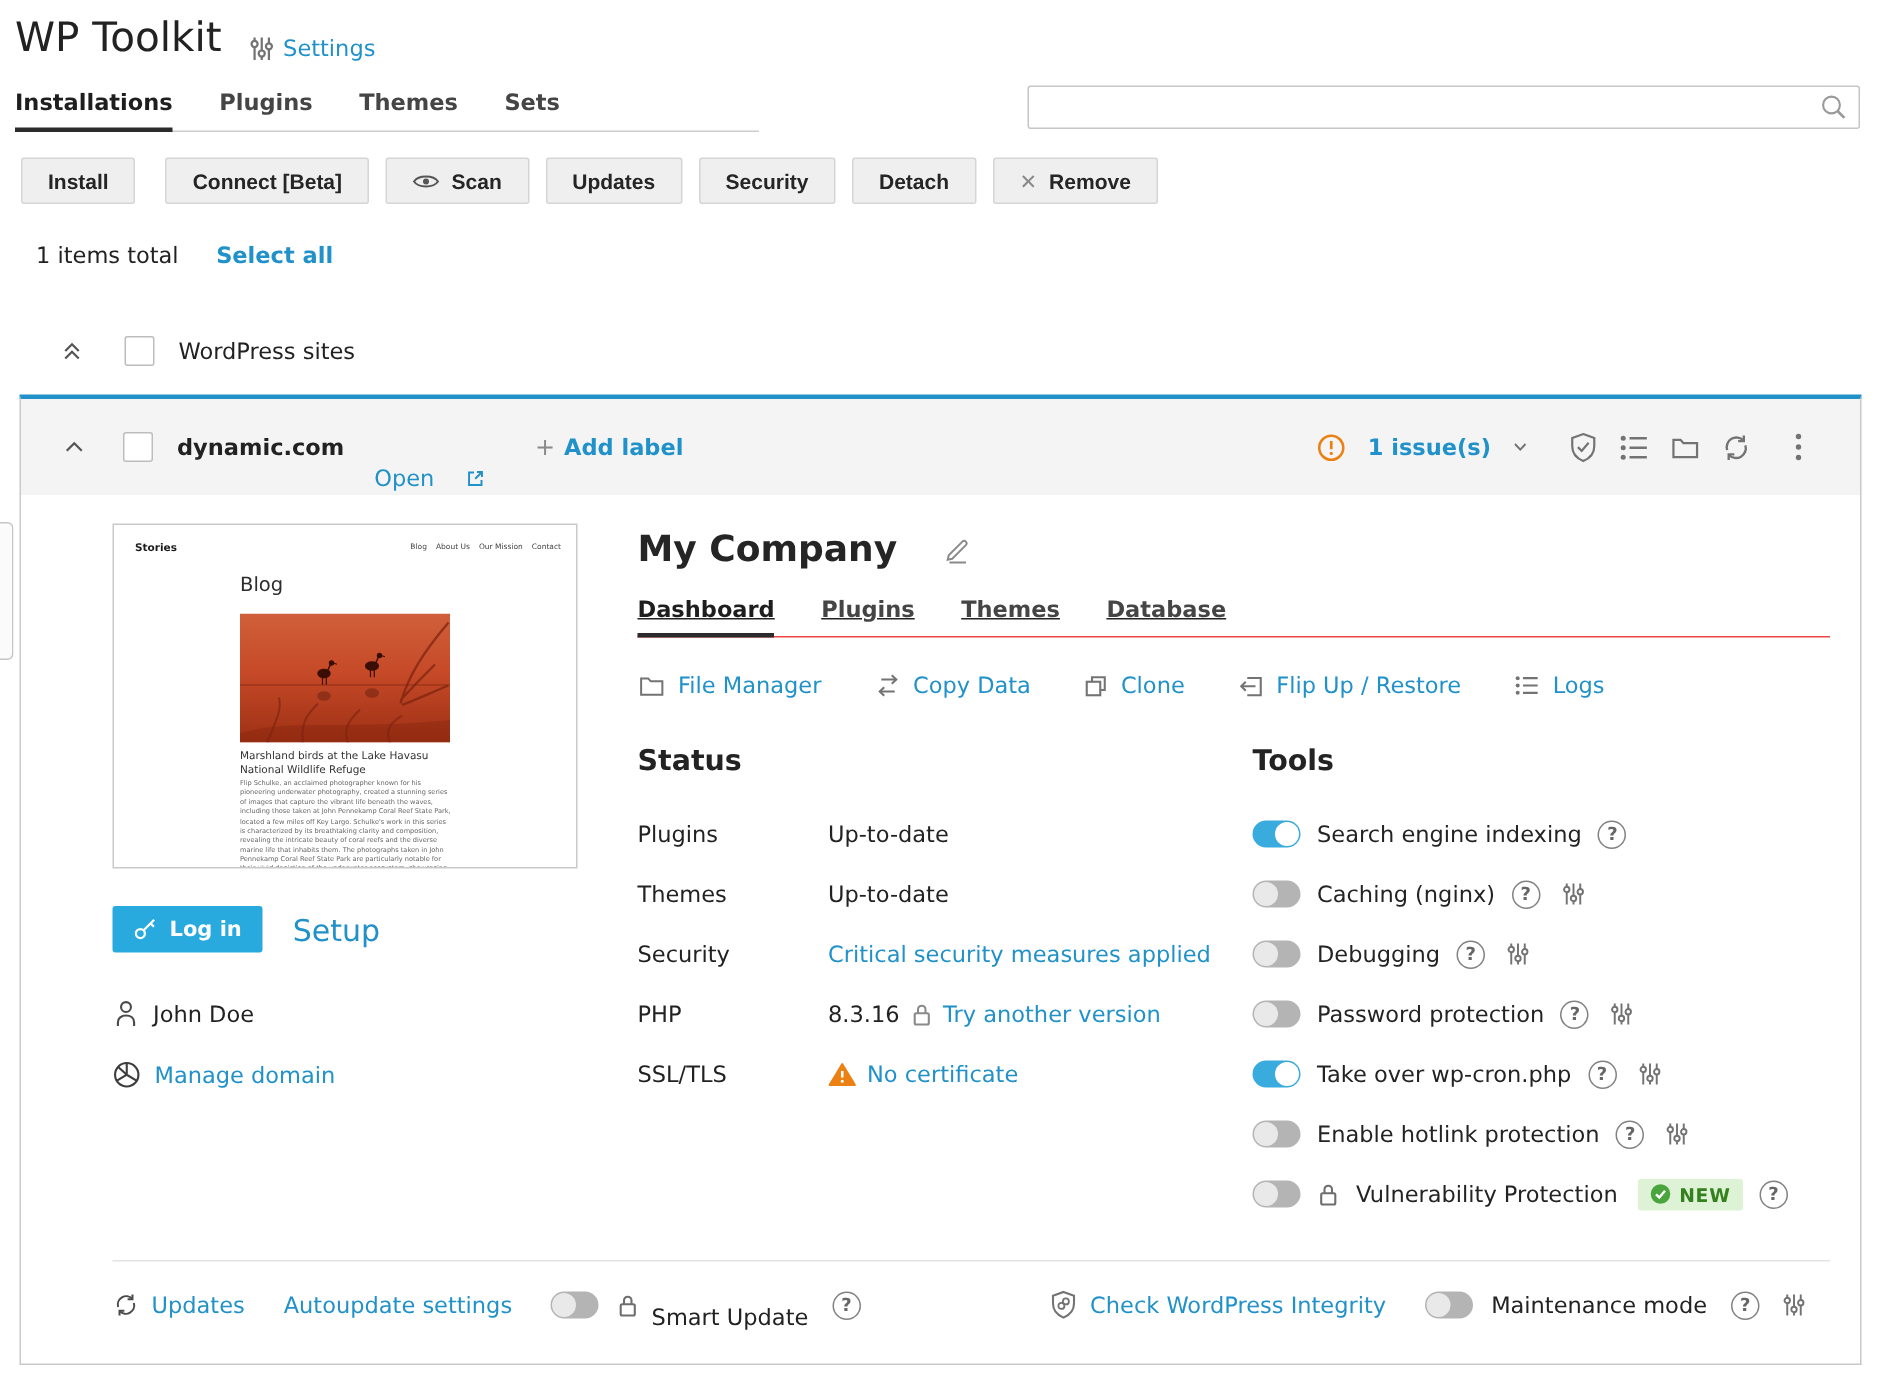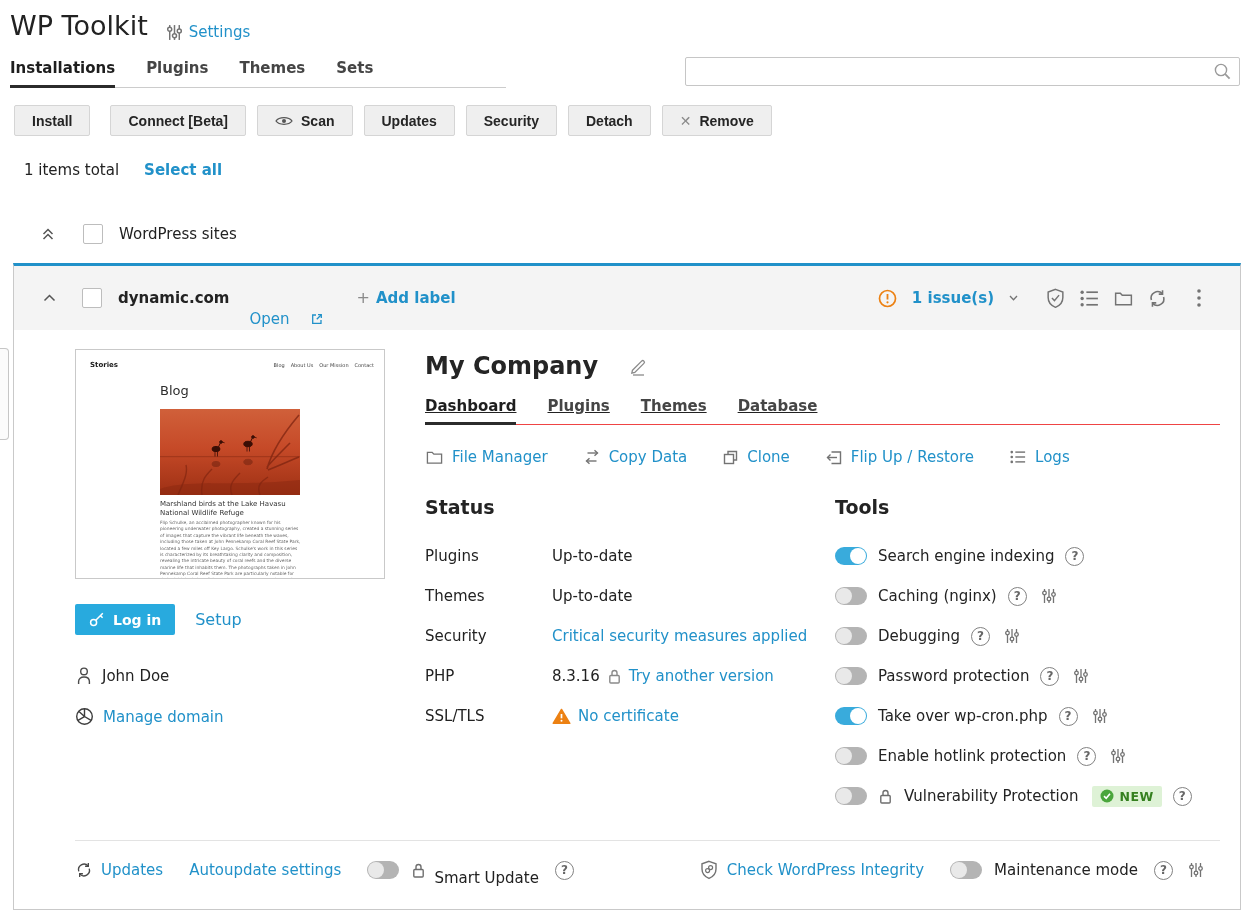--- a/index.html
+++ b/index.html
@@ -365,21 +365,21 @@
           <svg width="16" height="15" viewBox="0 0 16 15">
               <g fill="none" stroke="#fff" stroke-width="1.5">
                 <circle cx="4.6" cy="10.4" r="3"></circle>
                 <line x1="6.8" y1="8.2" x2="13.8" y2="1.2"></line>
                 <line x1="11.4" y1="3.6" x2="13.6" y2="5.8"></line>
               </g>
             </svg>
         </span>
         <span>Log in</span>
       </button>
-      <span class="lnk" style="font-size:16px;">Setup</span>
+      <span class="lnk" style="font-size:20px;">Setup</span>
     </div>
 
     <div class="owner-row">
       <span>
         <svg width="18" height="19" viewBox="0 0 18 19">
             <g fill="none" stroke="#4a4a4a" stroke-width="1.4">
               <circle cx="9" cy="5.4" r="3.3"></circle>
               <path d="M3.6 18 V15.6 C3.6 12.8 5.8 11 9 11 C12.2 11 14.4 12.8 14.4 15.6 V18"></path>
             </g>
           </svg>

